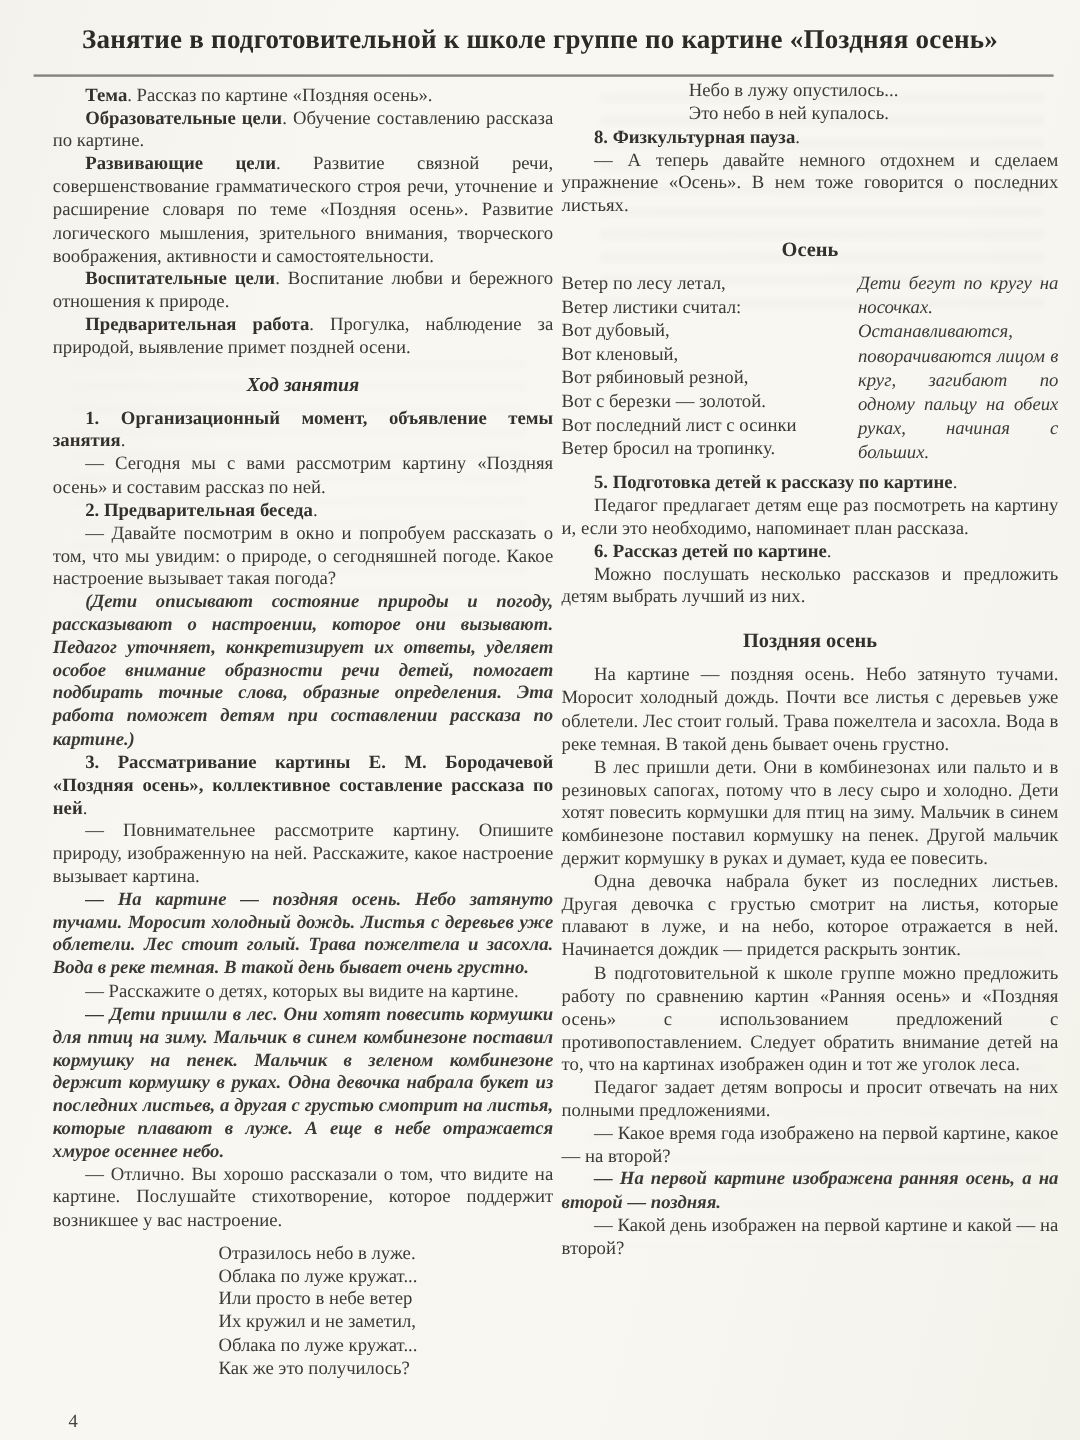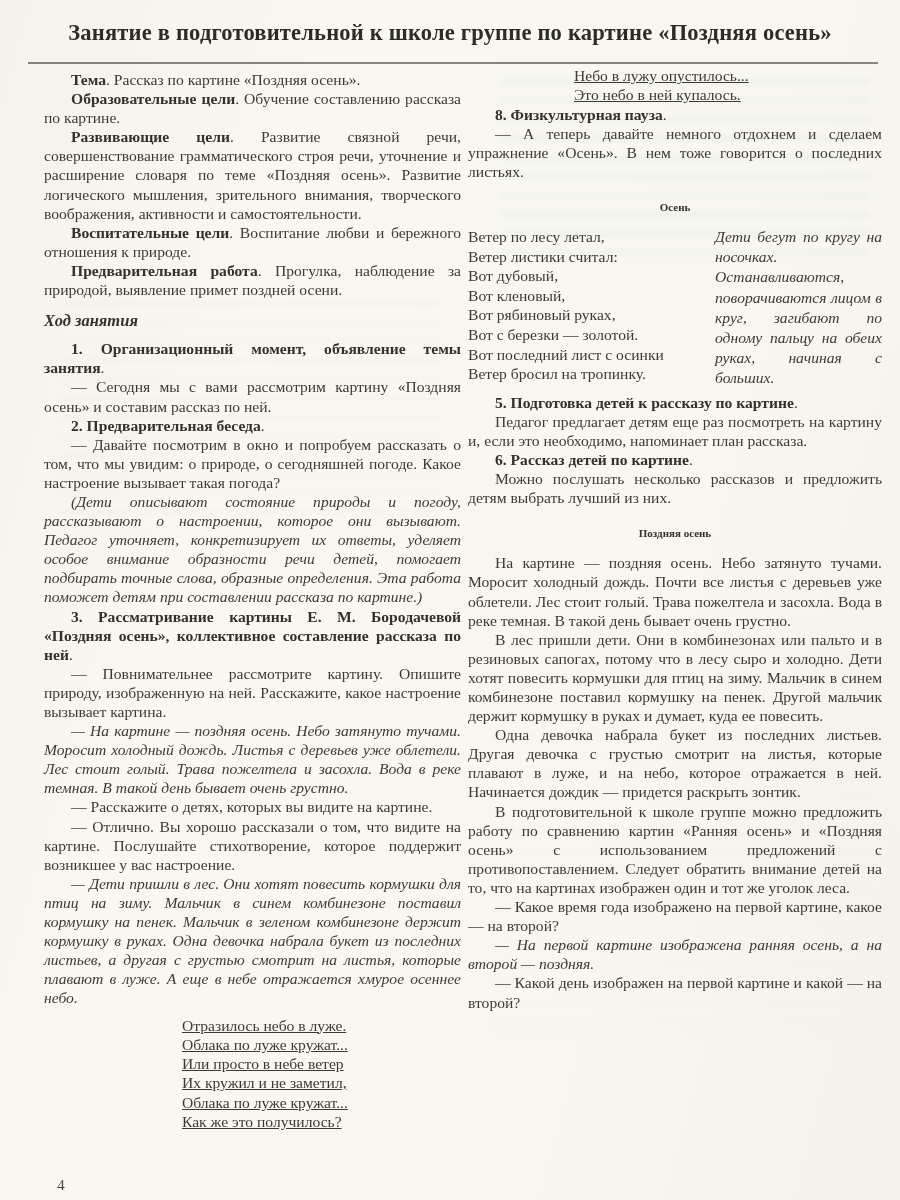--- a/index.html
+++ b/index.html
@@ -20,24 +20,24 @@
   }
   .title-rule{
     position:absolute;top:62px;left:28px;right:22px;height:2px;
     background:#5f5e57;opacity:.75;
   }
   .col{position:absolute;top:70px;font-size:15.6px;line-height:19.1px;text-align:justify;}
   .col-left{left:44px;width:417px;}
   .col-right{left:468px;top:66px;width:414px;}
   .para{margin:0;text-indent:27px;}
   .para .b{font-weight:bold;color:#34312b;}
-  .para .i{font-style:italic;}
-  .h-italic{margin:12px 0 9px 0;font-style:italic;font-weight:bold;font-size:16.5px;color:#34312b;text-indent:0;}
-  .h-bold{margin:17px 0 10px 0;text-align:center;font-weight:bold;font-size:11px;color:#34312b;text-indent:0;}
-  .poem{margin-top:8px;text-decoration:underline;}
+  .para .i{font-style:italic;font-weight:bold;}
+  .h-italic{margin:12px 0 9px 0;text-align:center;font-style:italic;font-weight:bold;font-size:16.5px;color:#34312b;text-indent:0;}
+  .h-bold{margin:17px 0 10px 0;text-align:center;font-weight:bold;font-size:17px;color:#34312b;text-indent:0;}
+  .poem{margin-top:8px;}
   .col-left .poem{margin-left:138px;}
   .col-right .poem{margin-left:106px;margin-top:0;}
   .poem-line{line-height:19.3px;text-align:left;}
   .exercise{display:flex;gap:32px;margin:2px 0 4px 0;}
   .ex-left{width:215px;text-align:left;}
   .ex-left div{line-height:19.6px;}
   .ex-right{flex:1;font-style:italic;}
   .ex-right p{margin:0;line-height:20.2px;text-align:justify;text-indent:0;}
   .footer-pagenum{
     position:absolute;left:57px;top:1176px;font-size:15.5px;color:#46443e;
@@ -69,22 +69,22 @@
       <h3 class="h-italic">Ход занятия</h3>
       <p class="para"><span class="b">1. Организационный момент, объявление темы занятия</span><span class="n">.</span></p>
       <p class="para"><span class="n">— Сегодня мы с вами рассмотрим картину «Поздняя осень» и составим рассказ по ней.</span></p>
       <p class="para"><span class="b">2. Предварительная беседа</span><span class="n">.</span></p>
       <p class="para"><span class="n">— Давайте посмотрим в окно и попробуем рассказать о том, что мы увидим: о природе, о сегодняшней погоде. Какое настроение вызывает такая погода?</span></p>
       <p class="para"><span class="i">(Дети описывают состояние природы и погоду, рассказывают о настроении, которое они вызывают. Педагог уточняет, конкретизирует их ответы, уделяет особое внимание образности речи детей, помогает подбирать точные слова, образные определения. Эта работа поможет детям при составлении рассказа по картине.)</span></p>
       <p class="para"><span class="b">3. Рассматривание картины Е. М. Бородачевой «Поздняя осень», коллективное составление рассказа по ней</span><span class="n">.</span></p>
       <p class="para"><span class="n">— Повнимательнее рассмотрите картину. Опишите природу, изображенную на ней. Расскажите, какое настроение вызывает картина.</span></p>
       <p class="para"><span class="i">— На картине — поздняя осень. Небо затянуто тучами. Моросит холодный дождь. Листья с деревьев уже облетели. Лес стоит голый. Трава пожелтела и засохла. Вода в реке темная. В такой день бывает очень грустно.</span></p>
       <p class="para"><span class="n">— Расскажите о детях, которых вы видите на картине.</span></p>
+      <p class="para"><span class="i">— Дети пришли в лес. Они хотят повесить кормушки для птиц на зиму. Мальчик в синем комбинезоне поставил кормушку на пенек. Мальчик в зеленом комбинезоне держит кормушку в руках. Одна девочка набрала букет из последних листьев, а другая с грустью смотрит на листья, которые плавают в луже. А еще в небе отражается хмурое осеннее небо.</span></p>
       <p class="para"><span class="n">— Отлично. Вы хорошо рассказали о том, что видите на картине. Послушайте стихотворение, которое поддержит возникшее у вас настроение.</span></p>
-      <p class="para"><span class="i">— Дети пришли в лес. Они хотят повесить кормушки для птиц на зиму. Мальчик в синем комбинезоне поставил кормушку на пенек. Мальчик в зеленом комбинезоне держит кормушку в руках. Одна девочка набрала букет из последних листьев, а другая с грустью смотрит на листья, которые плавают в луже. А еще в небе отражается хмурое осеннее небо.</span></p>
       <div class="poem">
         <div class="poem-line">Отразилось небо в луже.</div>
         <div class="poem-line">Облака по луже кружат...</div>
         <div class="poem-line">Или просто в небе ветер</div>
         <div class="poem-line">Их кружил и не заметил,</div>
         <div class="poem-line">Облака по луже кружат...</div>
         <div class="poem-line">Как же это получилось?</div>
       </div>
     </div>
   <div class="col col-right" id="col-right">
@@ -94,38 +94,39 @@
       </div>
       <p class="para"><span class="b">8. Физкультурная пауза</span><span class="n">.</span></p>
       <p class="para"><span class="n">— А теперь давайте немного отдохнем и сделаем упражнение «Осень». В нем тоже говорится о последних листьях.</span></p>
       <h3 class="h-bold">Осень</h3>
       <div class="exercise">
         <div class="ex-left">
           <div>Ветер по лесу летал,</div>
           <div>Ветер листики считал:</div>
           <div>Вот дубовый,</div>
           <div>Вот кленовый,</div>
-          <div>Вот рябиновый руках,</div>
+          <div>Вот рябиновый резной,</div>
           <div>Вот с березки — золотой.</div>
           <div>Вот последний лист с осинки</div>
           <div>Ветер бросил на тропинку.</div>
         </div>
         <div class="ex-right">
           <p>Дети бегут по кругу на носочках.</p>
           <p>Останавливаются, поворачиваются лицом в круг, загибают по одному пальцу на обеих руках, начиная с больших.</p>
         </div>
       </div>
       <p class="para"><span class="b">5. Подготовка детей к рассказу по картине</span><span class="n">.</span></p>
       <p class="para"><span class="n">Педагог предлагает детям еще раз посмотреть на картину и, если это необходимо, напоминает план рассказа.</span></p>
       <p class="para"><span class="b">6. Рассказ детей по картине</span><span class="n">.</span></p>
       <p class="para"><span class="n">Можно послушать несколько рассказов и предложить детям выбрать лучший из них.</span></p>
       <h3 class="h-bold">Поздняя осень</h3>
       <p class="para"><span class="n">На картине — поздняя осень. Небо затянуто тучами. Моросит холодный дождь. Почти все листья с деревьев уже облетели. Лес стоит голый. Трава пожелтела и засохла. Вода в реке темная. В такой день бывает очень грустно.</span></p>
       <p class="para"><span class="n">В лес пришли дети. Они в комбинезонах или пальто и в резиновых сапогах, потому что в лесу сыро и холодно. Дети хотят повесить кормушки для птиц на зиму. Мальчик в синем комбинезоне поставил кормушку на пенек. Другой мальчик держит кормушку в руках и думает, куда ее повесить.</span></p>
       <p class="para"><span class="n">Одна девочка набрала букет из последних листьев. Другая девочка с грустью смотрит на листья, которые плавают в луже, и на небо, которое отражается в ней. Начинается дождик — придется раскрыть зонтик.</span></p>
       <p class="para"><span class="n">В подготовительной к школе группе можно предложить работу по сравнению картин «Ранняя осень» и «Поздняя осень» с использованием предложений с противопоставлением. Следует обратить внимание детей на то, что на картинах изображен один и тот же уголок леса.</span></p>
+      <p class="para"><span class="n">Педагог задает детям вопросы и просит отвечать на них полными предложениями.</span></p>
       <p class="para"><span class="n">— Какое время года изображено на первой картине, какое — на второй?</span></p>
       <p class="para"><span class="i">— На первой картине изображена ранняя осень, а на второй — поздняя.</span></p>
       <p class="para"><span class="n">— Какой день изображен на первой картине и какой — на второй?</span></p>
     </div>
 
   <div class="footer-pagenum">4</div>
 </div>
 
 </body></html>

